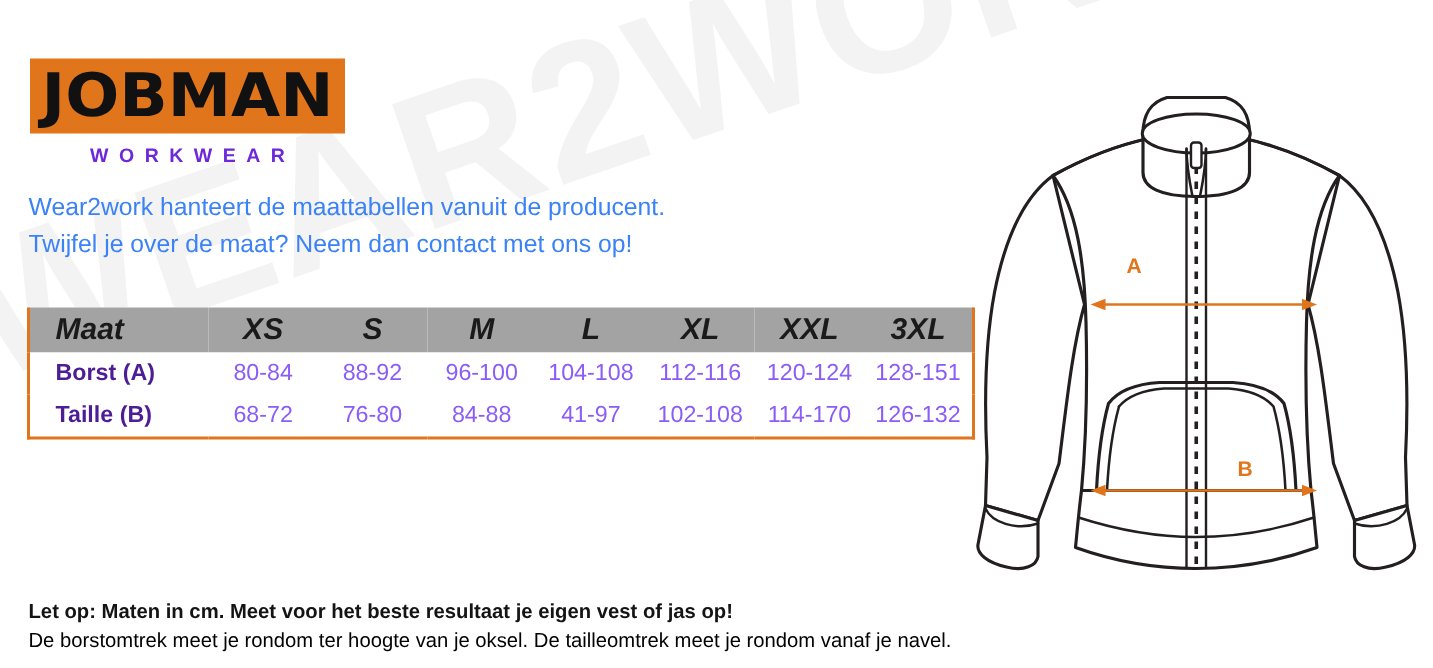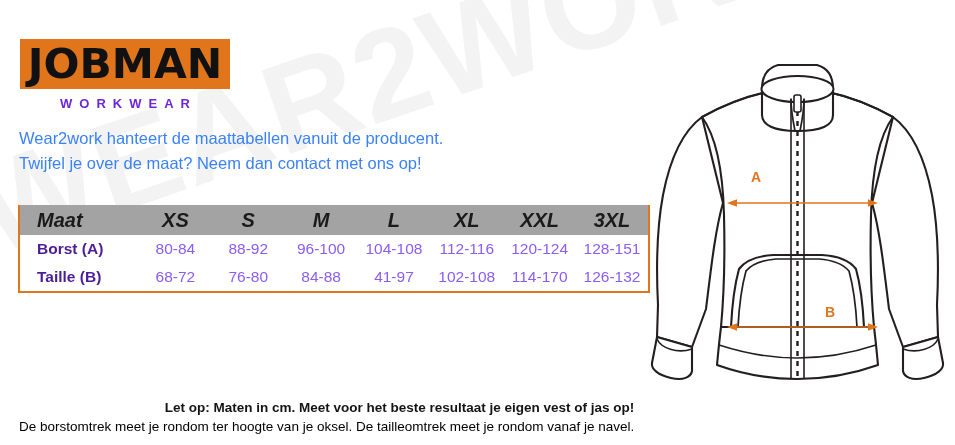--- a/index.html
+++ b/index.html
@@ -139,21 +139,20 @@
   .c-val   { width: 72.85px; }
 
   
   .footer {
     position: absolute;
     left: 19px;
     top: 398px;
     font-size: 13.5px;
     line-height: 19px;
     color: #2b2b2b;
-    text-align: right;
   }
   .footer .line1 { font-weight: bold; color: #141414; }
   .footer .line2 { color: #000000; }
 
   
   .illustration {
     position: absolute;
     left: 645px;
     top: 55px;
     width: 305px;

